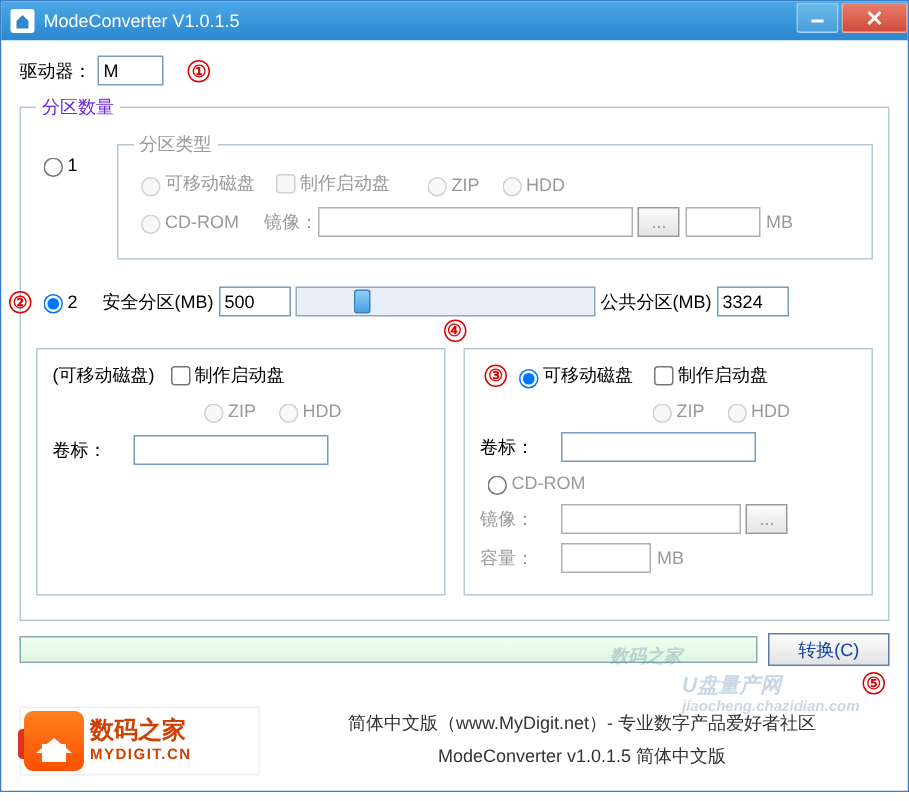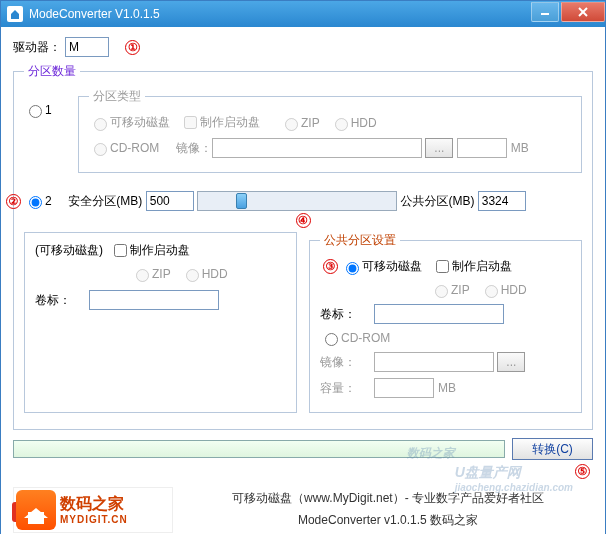--- a/index.html
+++ b/index.html
@@ -160,21 +160,20 @@
                 <span>HDD</span>
               </label>
           </div>
           <div class="row" style="margin-top:8px;">
             <span style="width:54px;">卷标：</span>
             <input type="text" style="width: 130px;">
           </div>
         </fieldset>
 
         <fieldset>
-          <legend style="color:#c04000;">公共分区设置</legend>
           <div class="row">
             <span class="circ">③</span>
             <label class="radio">
                 <input type="radio" checked="" style="">
                 <span>可移动磁盘</span>
               </label>
             <label class="radio">
                 <input type="checkbox" style="">
                 <span>制作启动盘</span>
               </label>
@@ -223,22 +222,22 @@
     <div class="footer" style="position:relative;">
       <div class="logo" style="position:relative;">
         <span class="red-accent"></span>
         <div class="logo-house"></div>
         <div class="logo-txt">
           <span style="font-size:16px;">数码之家</span>
           <span class="dom">MYDIGIT.CN</span>
         </div>
       </div>
       <div class="footer-text">
-        <div>可移动磁盘（www.MyDigit.net）- 专业数字产品爱好者社区</div>
-        <div>ModeConverter v1.0.1.5 数码之家</div>
+        <div>简体中文版（www.MyDigit.net）- 专业数字产品爱好者社区</div>
+        <div>ModeConverter v1.0.1.5 简体中文版</div>
       </div>
       <div class="watermark">
         <span>数码之家</span>
         <span class="sub">U盘量产网</span>
         <span class="sub" style="font-size:10px;">jiaocheng.chazidian.com</span>
       </div>
     </div>
   </div>
 </div>
 

